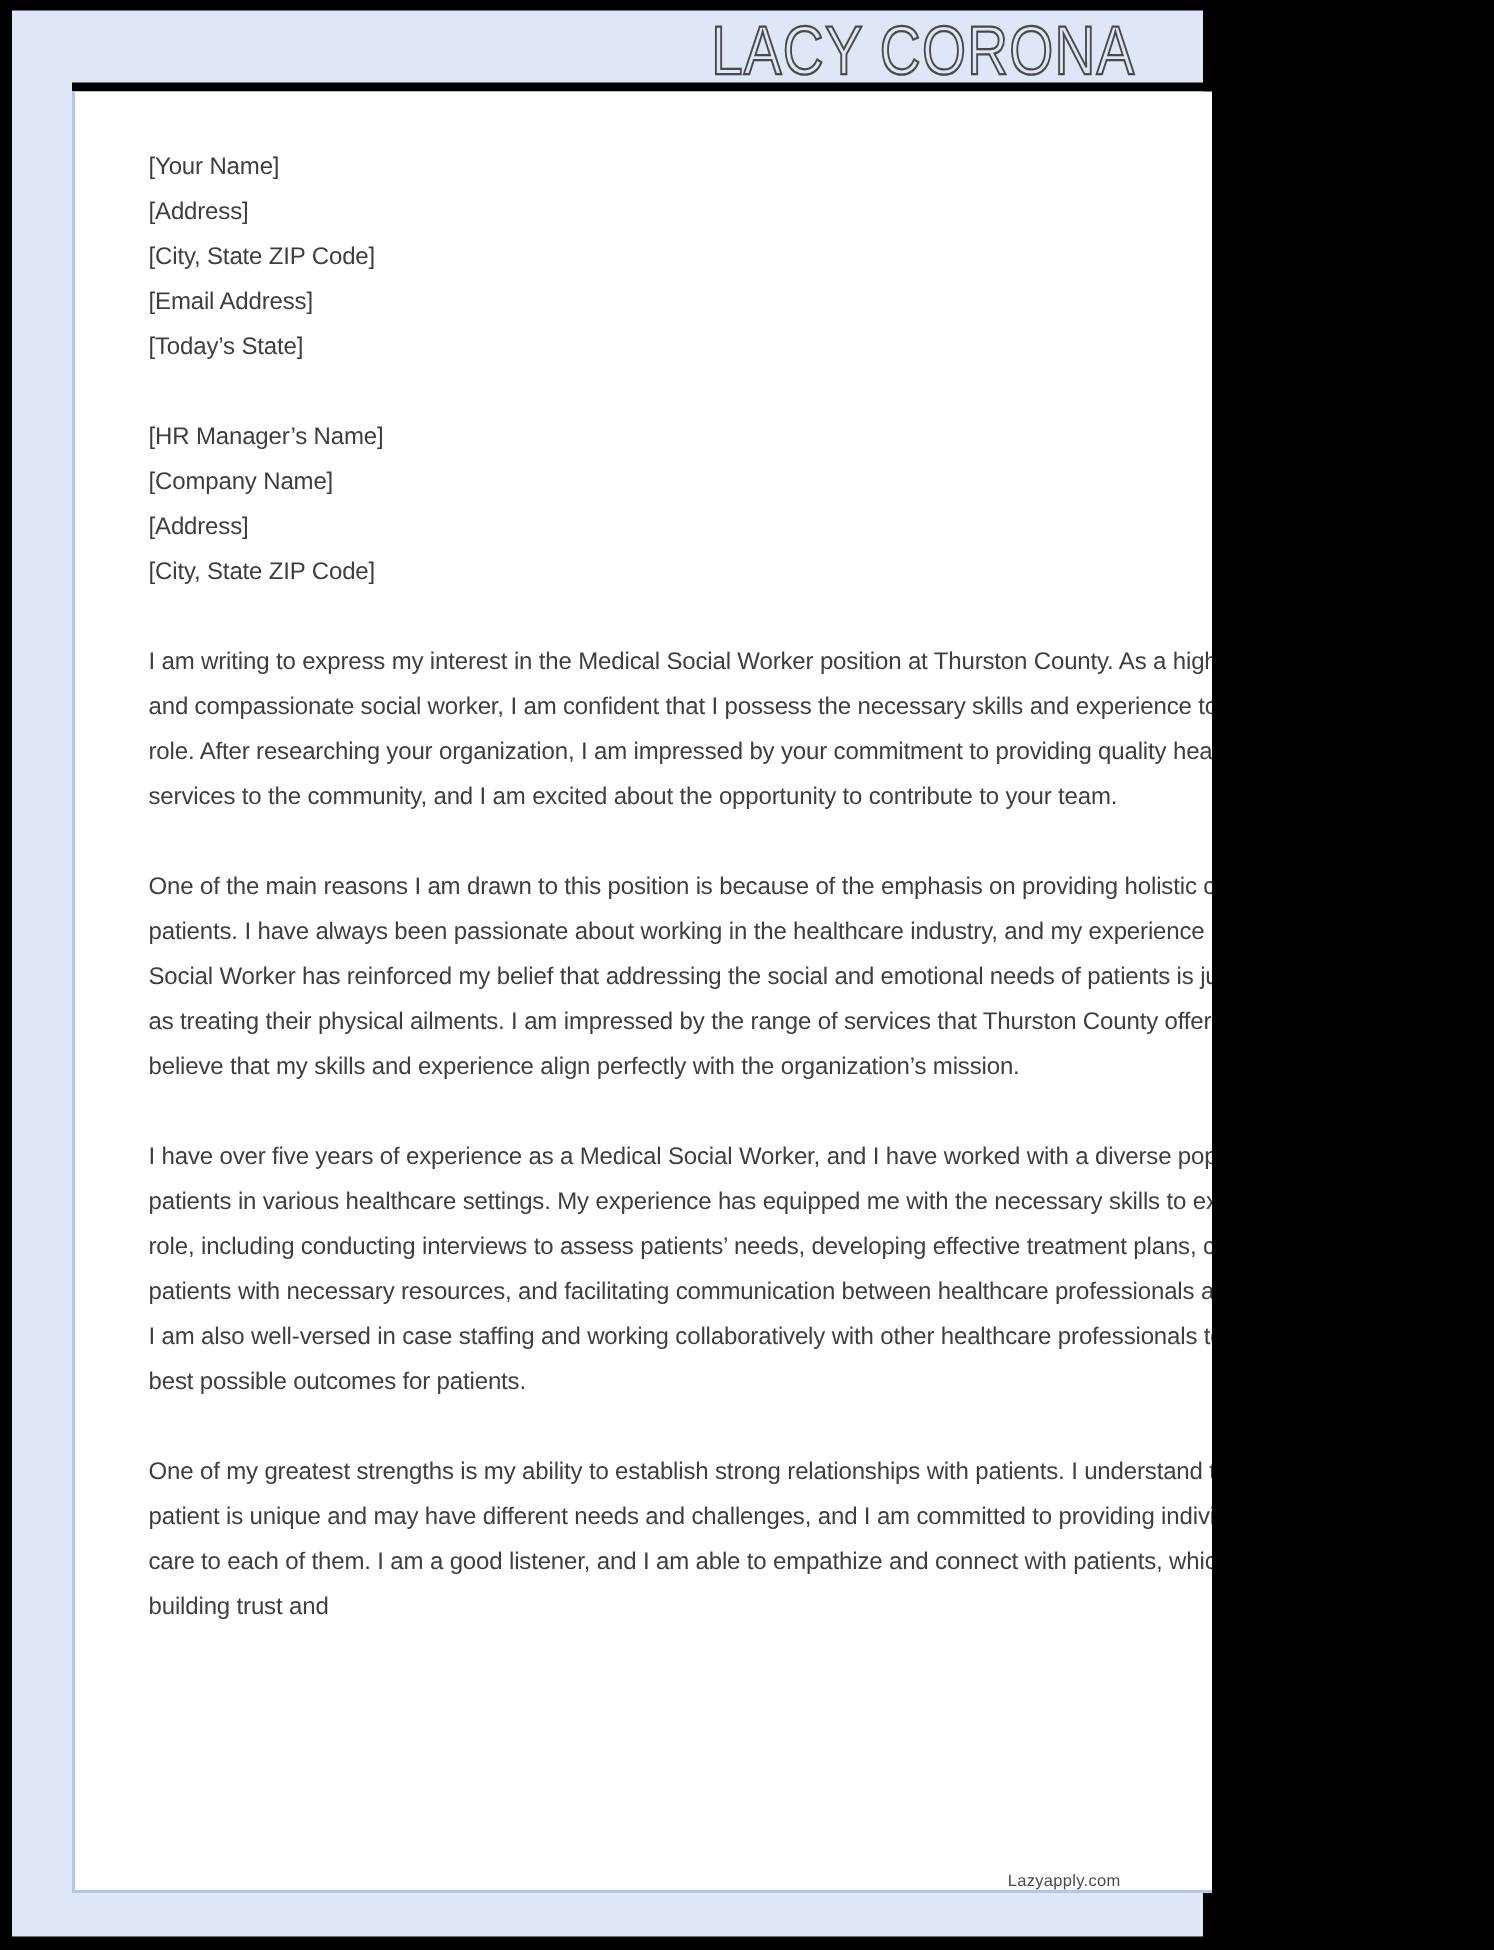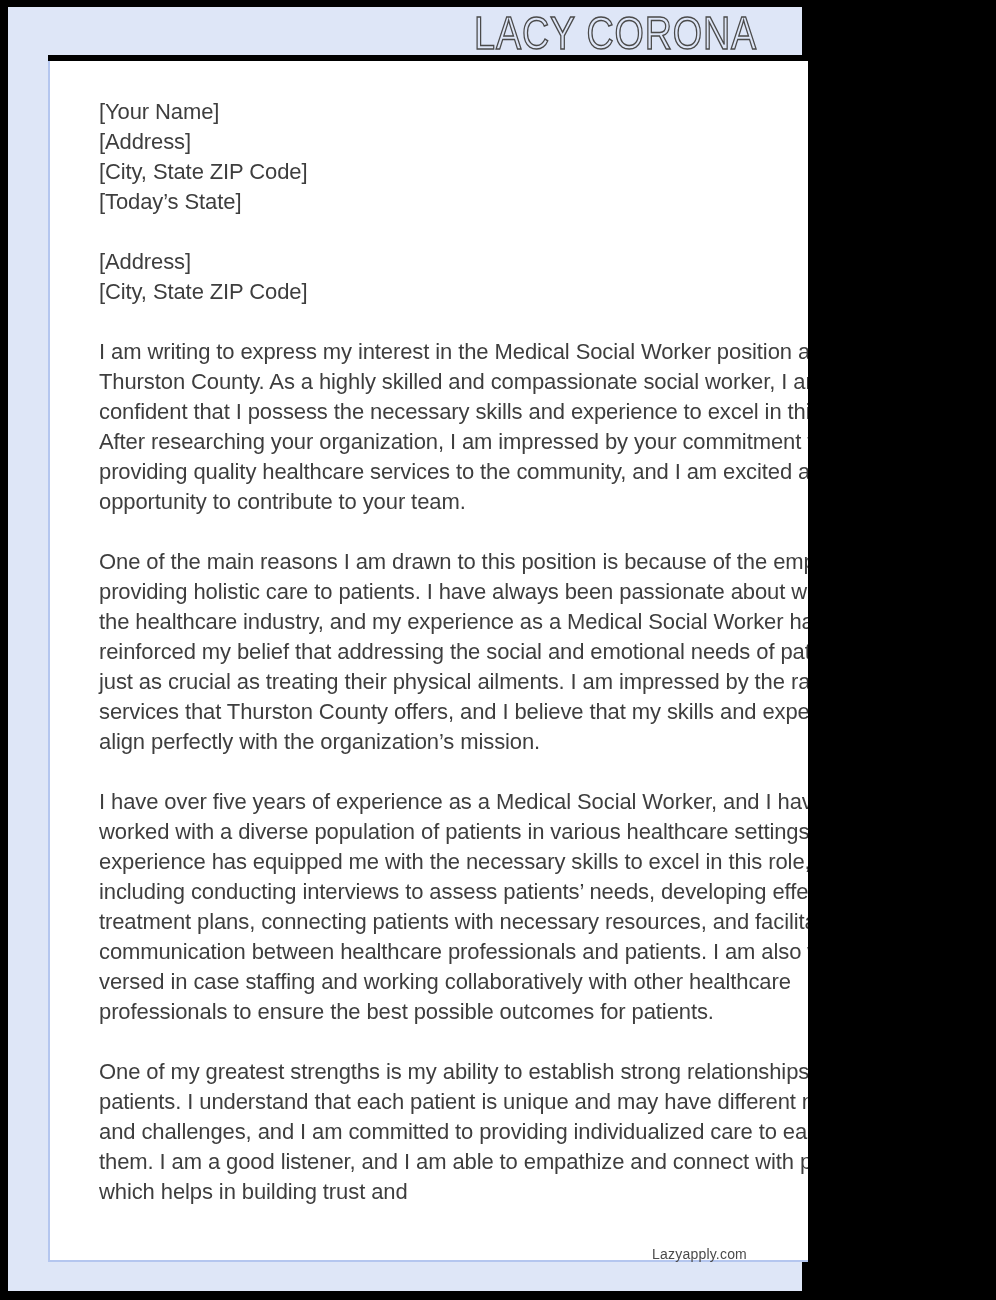--- a/index.html
+++ b/index.html
@@ -52,32 +52,32 @@
     width: 900px;
     height: 1201px;
     background: #ffffff;
     border: 2px solid var(--page-border, #b4c6ef);
     border-top: none;
     overflow: visible;
   }
   .content {
     padding: 36px 45px 0 49px;
     color: var(--text, #3e3e3e);
-    font-size: 22px;
+    font-size: 16px;
     line-height: 30px;
     letter-spacing: -0.1px;
   }
   .block { margin-bottom: 30px; }
   .block > div { white-space: pre; }
   .paragraphs .para { margin-bottom: 30px; max-width: 800px; }
   .watermark {
     position: absolute;
     top: 1239px;
     right: 55px;
-    font-size: 14px;
+    font-size: 11px;
     line-height: 16px;
     color: var(--watermark, #4a4a4a);
     letter-spacing: 0.2px;
   }
 </style>
 </head>
 <body>
 
 <div class="frame">
   <div class="canvas">
@@ -86,24 +86,27 @@
 
     <div class="divider"></div>
 
     <div class="page">
       <div class="content">
 
         <div class="block">
             <div>[Your Name]</div>
             <div>[Address]</div>
             <div>[City, State ZIP Code]</div>
+            <div>[Email Address]</div>
             <div>[Today’s State]</div>
           </div>
 
         <div class="block">
+            <div>[HR Manager’s Name]</div>
+            <div>[Company Name]</div>
             <div>[Address]</div>
             <div>[City, State ZIP Code]</div>
           </div>
 
 
         <div class="paragraphs">
             <div class="para">I am writing to express my interest in the Medical Social Worker position at Thurston County. As a highly skilled and compassionate social worker, I am confident that I possess the necessary skills and experience to excel in this role. After researching your organization, I am impressed by your commitment to providing quality healthcare services to the community, and I am excited about the opportunity to contribute to your team.</div>
             <div class="para">One of the main reasons I am drawn to this position is because of the emphasis on providing holistic care to patients. I have always been passionate about working in the healthcare industry, and my experience as a Medical Social Worker has reinforced my belief that addressing the social and emotional needs of patients is just as crucial as treating their physical ailments. I am impressed by the range of services that Thurston County offers, and I believe that my skills and experience align perfectly with the organization’s mission.</div>
             <div class="para">I have over five years of experience as a Medical Social Worker, and I have worked with a diverse population of patients in various healthcare settings. My experience has equipped me with the necessary skills to excel in this role, including conducting interviews to assess patients’ needs, developing effective treatment plans, connecting patients with necessary resources, and facilitating communication between healthcare professionals and patients. I am also well-versed in case staffing and working collaboratively with other healthcare professionals to ensure the best possible outcomes for patients.</div>
             <div class="para">One of my greatest strengths is my ability to establish strong relationships with patients. I understand that each patient is unique and may have different needs and challenges, and I am committed to providing individualized care to each of them. I am a good listener, and I am able to empathize and connect with patients, which helps in building trust and</div>

